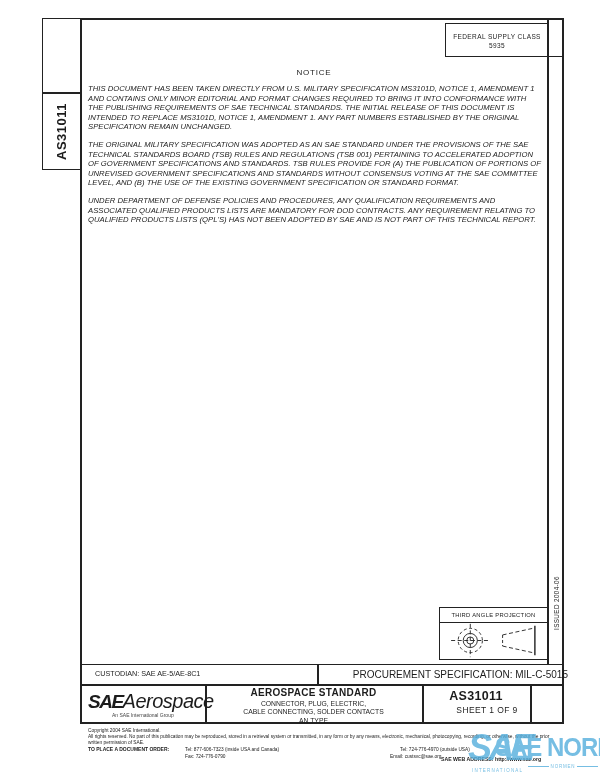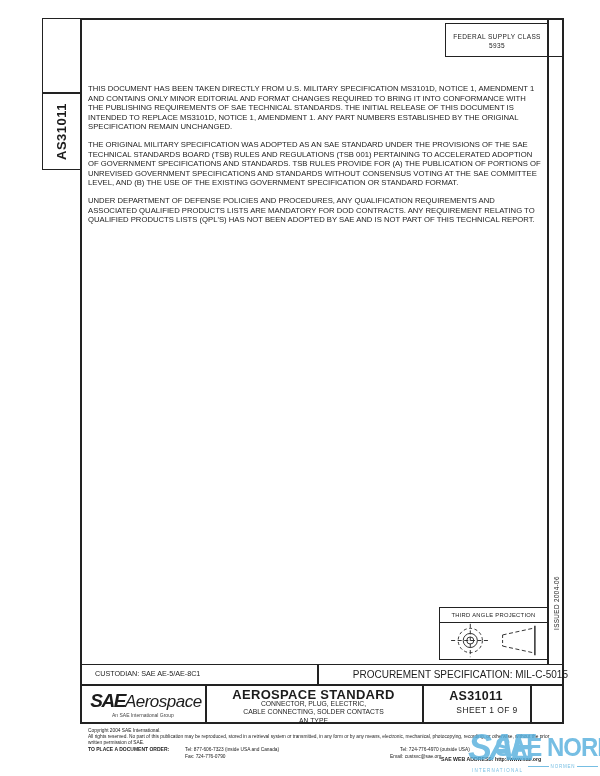--- a/index.html
+++ b/index.html
@@ -34,21 +34,21 @@
   .tab-label {
     left:42px; top:93px; width:39px; height:77px;
     display:flex; align-items:center; justify-content:center;
     writing-mode:vertical-rl; transform:rotate(180deg);
     font-weight:bold; font-size:13px; letter-spacing:.5px;
   }
 
   
   .notice-head { left:80px; top:68px; width:468px; text-align:center; font-size:8px; letter-spacing:.8px; }
   .notice-body { left:88px; top:84px; width:453px; font-size:7.7px; line-height:9.6px; }
-  .notice-body p { margin:0 0 8px 0; }
+  .notice-body p { margin:0 0 8px 0;font-style:italic; }
 
   
   .proj-label {
     left:439px; top:607px; width:109px; height:16px;
     border:1.5px solid #222; display:flex; align-items:center; justify-content:center;
     font-size:5.8px; letter-spacing:.3px;
   }
   .proj-symbol {
     left:439px; top:621.5px; width:109px; height:38px;
     border:1.5px solid #222; border-top:none;
@@ -62,24 +62,24 @@
   .cust-right { left:319px; top:669px; width:249px; text-align:right; font-size:10px; }
 
   
   .title-row { left:80px; top:684px; width:484px; height:40px; border-top:2px solid #222; }
   .tdiv1 { left:205px; top:684px; width:1.5px; height:40px; }
   .tdiv2 { left:422px; top:684px; width:1.5px; height:40px; }
   .tdiv3 { left:530px; top:684px; width:1.5px; height:40px; }
 
   .logo-line { left:88px; top:690px; width:116px; text-align:center; white-space:nowrap; }
   .logo-sae { font-weight:900; font-style:italic; font-size:19px; letter-spacing:-1.5px; }
-  .logo-aero { font-style:italic; font-size:17px; letter-spacing:-.5px; }
+  .logo-aero { font-style:italic; font-size:20px; letter-spacing:-.5px; }
   .logo-tag { left:112px; top:712px; font-size:5px; color:#444; }
 
-  .std-kind { left:206px; top:687px; width:215px; text-align:center; font-weight:bold; font-size:13px; letter-spacing:.3px; }
+  .std-kind { left:206px; top:687px; width:215px; text-align:center; font-weight:bold; font-size:10px; letter-spacing:.3px; }
   .std-title { left:206px; top:700px; width:215px; text-align:center; font-size:6.8px; line-height:8.3px; }
 
   .doc-num  { left:423px; top:689px; width:106px; text-align:center; font-weight:bold; font-size:12.5px; letter-spacing:.3px; }
   .doc-sheet{ left:434px; top:705px; width:106px; text-align:center; font-size:8.5px; letter-spacing:.4px; }
 
   
   .issued {
     left:548px; top:548px; width:16px; height:110px;
     display:flex; align-items:center; justify-content:center;
     writing-mode:vertical-rl; transform:rotate(180deg);
@@ -117,20 +117,21 @@
   <div class="abs fsc-box">
     <div>FEDERAL SUPPLY CLASS</div>
     <div>5935</div>
   </div>
   <div class="abs hline fsc-ext"></div>
 
   <div class="abs tab-strip"></div>
   <div class="abs hline tab-divider"></div>
   <div class="abs tab-label">AS31011</div>
 
+  <div class="abs notice-head">NOTICE</div>
   <div class="abs notice-body">
     <p>THIS DOCUMENT HAS BEEN TAKEN DIRECTLY FROM U.S. MILITARY SPECIFICATION MS3101D, NOTICE 1, AMENDMENT 1 AND CONTAINS ONLY MINOR EDITORIAL AND FORMAT CHANGES REQUIRED TO BRING IT INTO CONFORMANCE WITH THE PUBLISHING REQUIREMENTS OF SAE TECHNICAL STANDARDS.  THE INITIAL RELEASE OF THIS DOCUMENT IS INTENDED TO REPLACE MS3101D, NOTICE 1, AMENDMENT 1.  ANY PART NUMBERS ESTABLISHED BY THE ORIGINAL SPECIFICATION REMAIN UNCHANGED.</p>
     <p>THE ORIGINAL MILITARY SPECIFICATION WAS ADOPTED AS AN SAE STANDARD UNDER THE PROVISIONS OF THE SAE TECHNICAL STANDARDS BOARD (TSB) RULES AND REGULATIONS (TSB 001) PERTAINING TO ACCELERATED ADOPTION OF GOVERNMENT SPECIFICATIONS AND STANDARDS.  TSB RULES PROVIDE FOR (A) THE PUBLICATION OF PORTIONS OF UNREVISED GOVERNMENT SPECIFICATIONS AND STANDARDS WITHOUT CONSENSUS VOTING AT THE SAE COMMITTEE LEVEL, AND (B) THE USE OF THE EXISTING GOVERNMENT SPECIFICATION OR STANDARD FORMAT.</p>
     <p>UNDER DEPARTMENT OF DEFENSE POLICIES AND PROCEDURES, ANY QUALIFICATION REQUIREMENTS AND ASSOCIATED QUALIFIED PRODUCTS LISTS ARE MANDATORY FOR DOD CONTRACTS.  ANY REQUIREMENT RELATING TO QUALIFIED PRODUCTS LISTS (QPL'S) HAS NOT BEEN ADOPTED BY SAE AND IS NOT PART OF THIS TECHNICAL REPORT.</p>
   </div>
 
   <div class="abs proj-label">THIRD ANGLE PROJECTION</div>
   <div class="abs proj-symbol">
     <svg viewBox="0 0 106 35">
       <g stroke="#222" fill="none" stroke-width="0.9">

